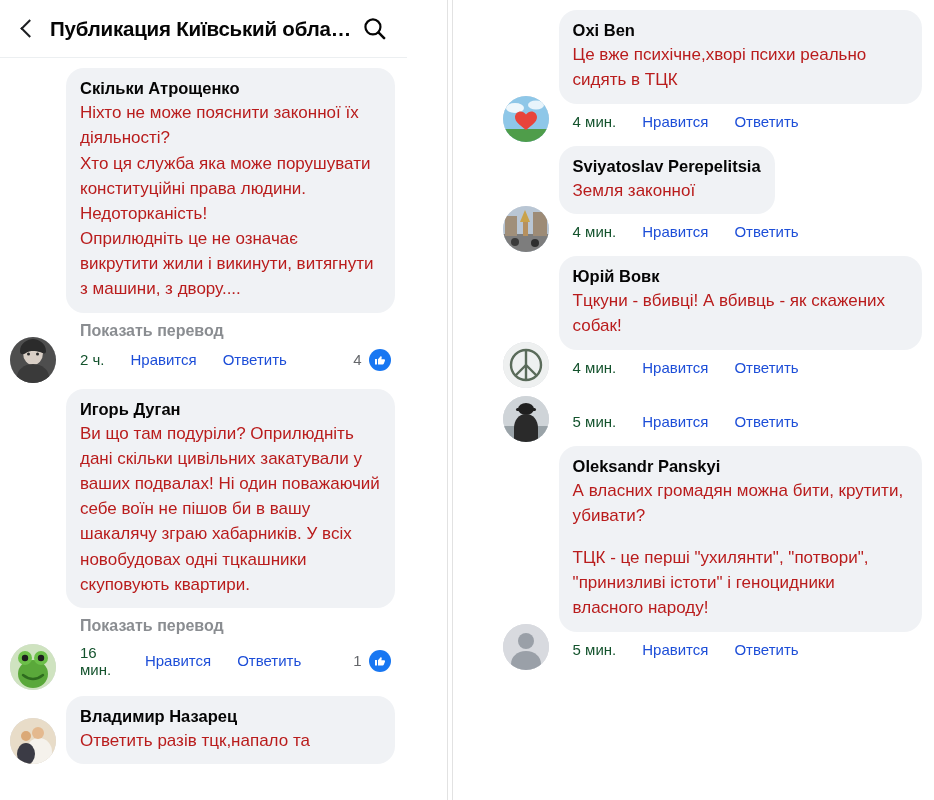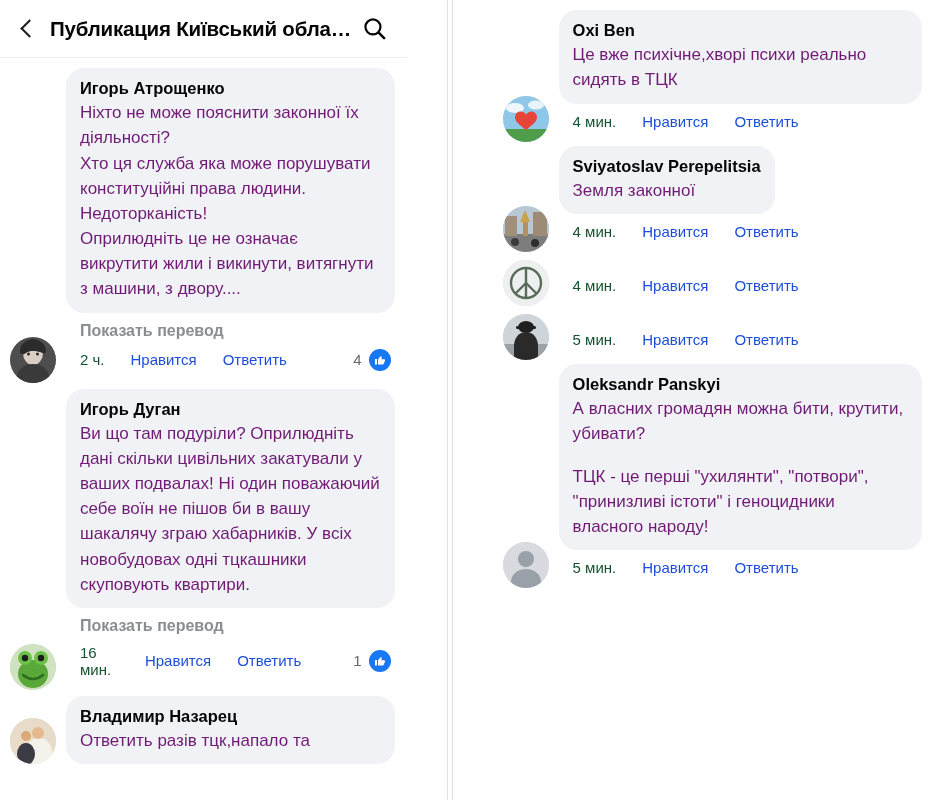--- a/index.html
+++ b/index.html
@@ -101,21 +101,21 @@
   .bubble.wide { display: block; }
   .cname {
     font-size: 16.5px;
     font-weight: bold;
     color: #050505;
     line-height: 1.35;
     margin-bottom: 1px;
   }
   .ctext {
     font-size: 17px;
-    color: #701a75;
+    color: #b91c1c;
     line-height: 1.48;
     white-space: pre-line;
   }
   .ctext + .ctext { margin-top: 17px; }
   .translate {
     font-size: 16px;
     color: #8a8d91;
     font-weight: bold;
     padding: 9px 0 0 14px;
   }
@@ -177,21 +177,21 @@
             <rect width="46" height="46" fill="#4e4e4e"></rect>
             <ellipse cx="23" cy="16" rx="10" ry="12" fill="#d9cfc6"></ellipse>
             <path d="M10 14c0-8 8-12 13-12s13 4 13 12c0 4-3 2-6 1-4-1-10-2-14 1-3 2-6 2-6-2z" fill="#2b2b2b"></path>
             <path d="M23 27c-9 0-16 6-16 13v6h32v-6c0-7-7-13-16-13z" fill="#3a3a3a"></path>
             <circle cx="18.5" cy="17" r="1.5" fill="#2b2b2b"></circle>
             <circle cx="27.5" cy="17" r="1.5" fill="#2b2b2b"></circle>
           </svg>
         </div>
         <div class="cbody">
           <div class="bubble wide">
-            <div class="cname">Игорь Атрощенко</div>
+            <div class="cname">Скільки Атрощенко</div>
             <div class="ctext">Ніхто не може пояснити законної їх діяльності?
 Хто ця служба яка може порушувати конституційні права людини.
 Недоторканість!
 Оприлюдніть це не означає викрутити жили і викинути, витягнути з машини, з двору....</div>
           </div>
           <div class="translate">Показать перевод</div>
           <div class="meta">
             <span class="time">2 ч.</span>
             <span class="act">Нравится</span>
             <span class="act">Ответить</span>
@@ -322,20 +322,24 @@
         <div class="avatar">
           <svg viewBox="0 0 46 46">
             <rect width="46" height="46" fill="#eef0f0"></rect>
             <circle cx="23" cy="23" r="15" fill="none" stroke="#5a6b5a" stroke-width="2.4"></circle>
             <line x1="23" y1="8" x2="23" y2="38" stroke="#5a6b5a" stroke-width="2.4"></line>
             <line x1="23" y1="23" x2="12.5" y2="33.5" stroke="#5a6b5a" stroke-width="2.4"></line>
             <line x1="23" y1="23" x2="33.5" y2="33.5" stroke="#5a6b5a" stroke-width="2.4"></line>
           </svg>
         </div>
         <div class="cbody">
+          <div class="bubble wide">
+            <div class="cname">Юрій Вовк</div>
+            <div class="ctext">Тцкуни - вбивці! А вбивць - як скажених собак!</div>
+          </div>
           <div class="meta">
             <span class="time">4 мин.</span>
             <span class="act">Нравится</span>
             <span class="act">Ответить</span>
           </div>
         </div>
       </div>
 
       <div class="comment">
         <div class="avatar">

